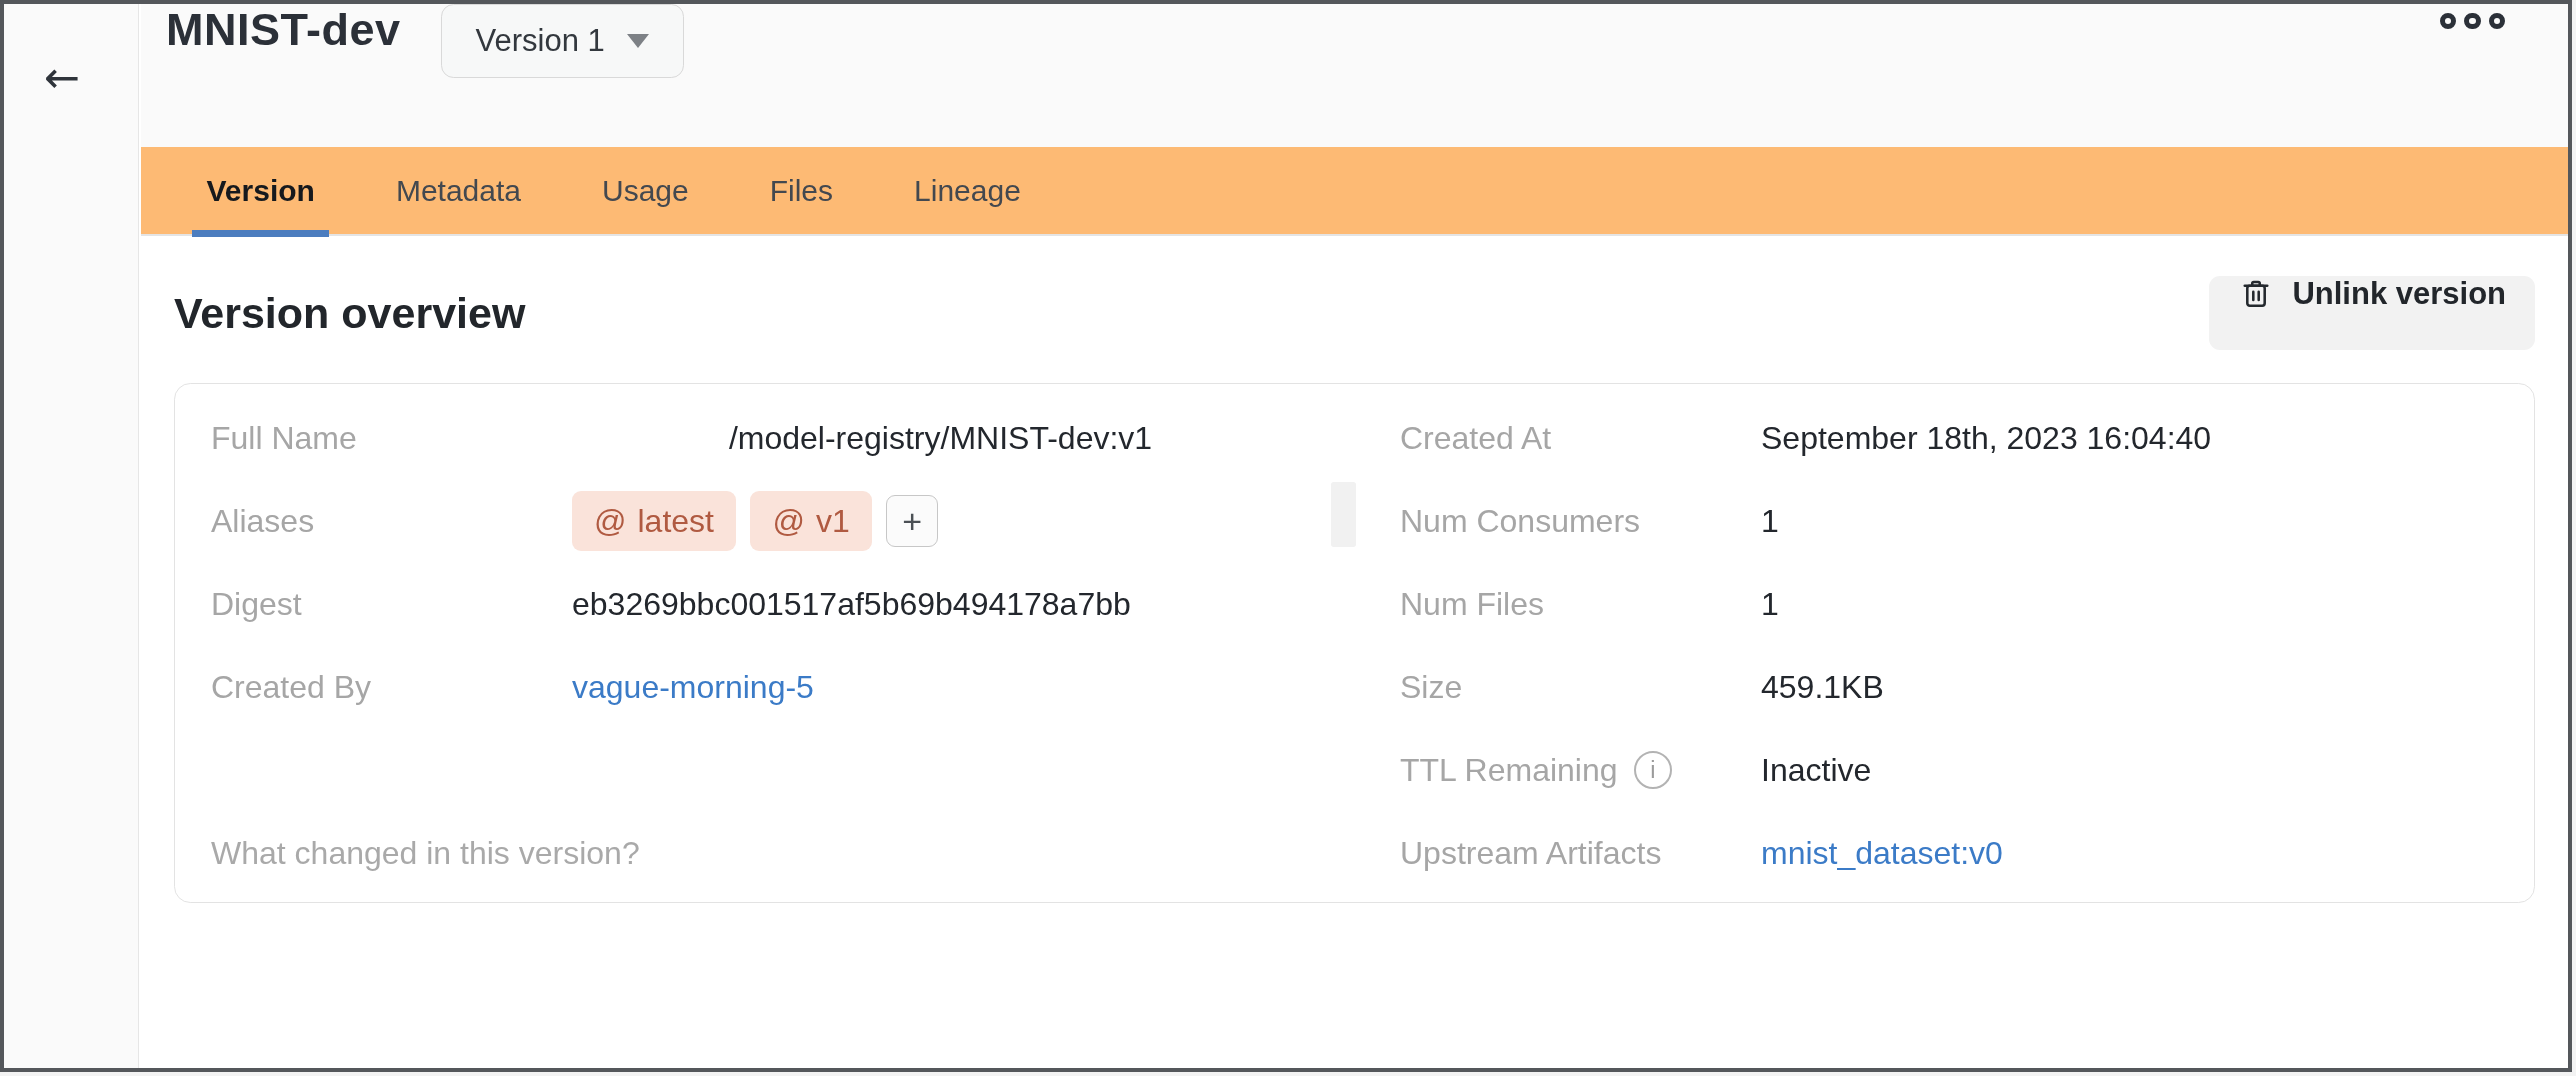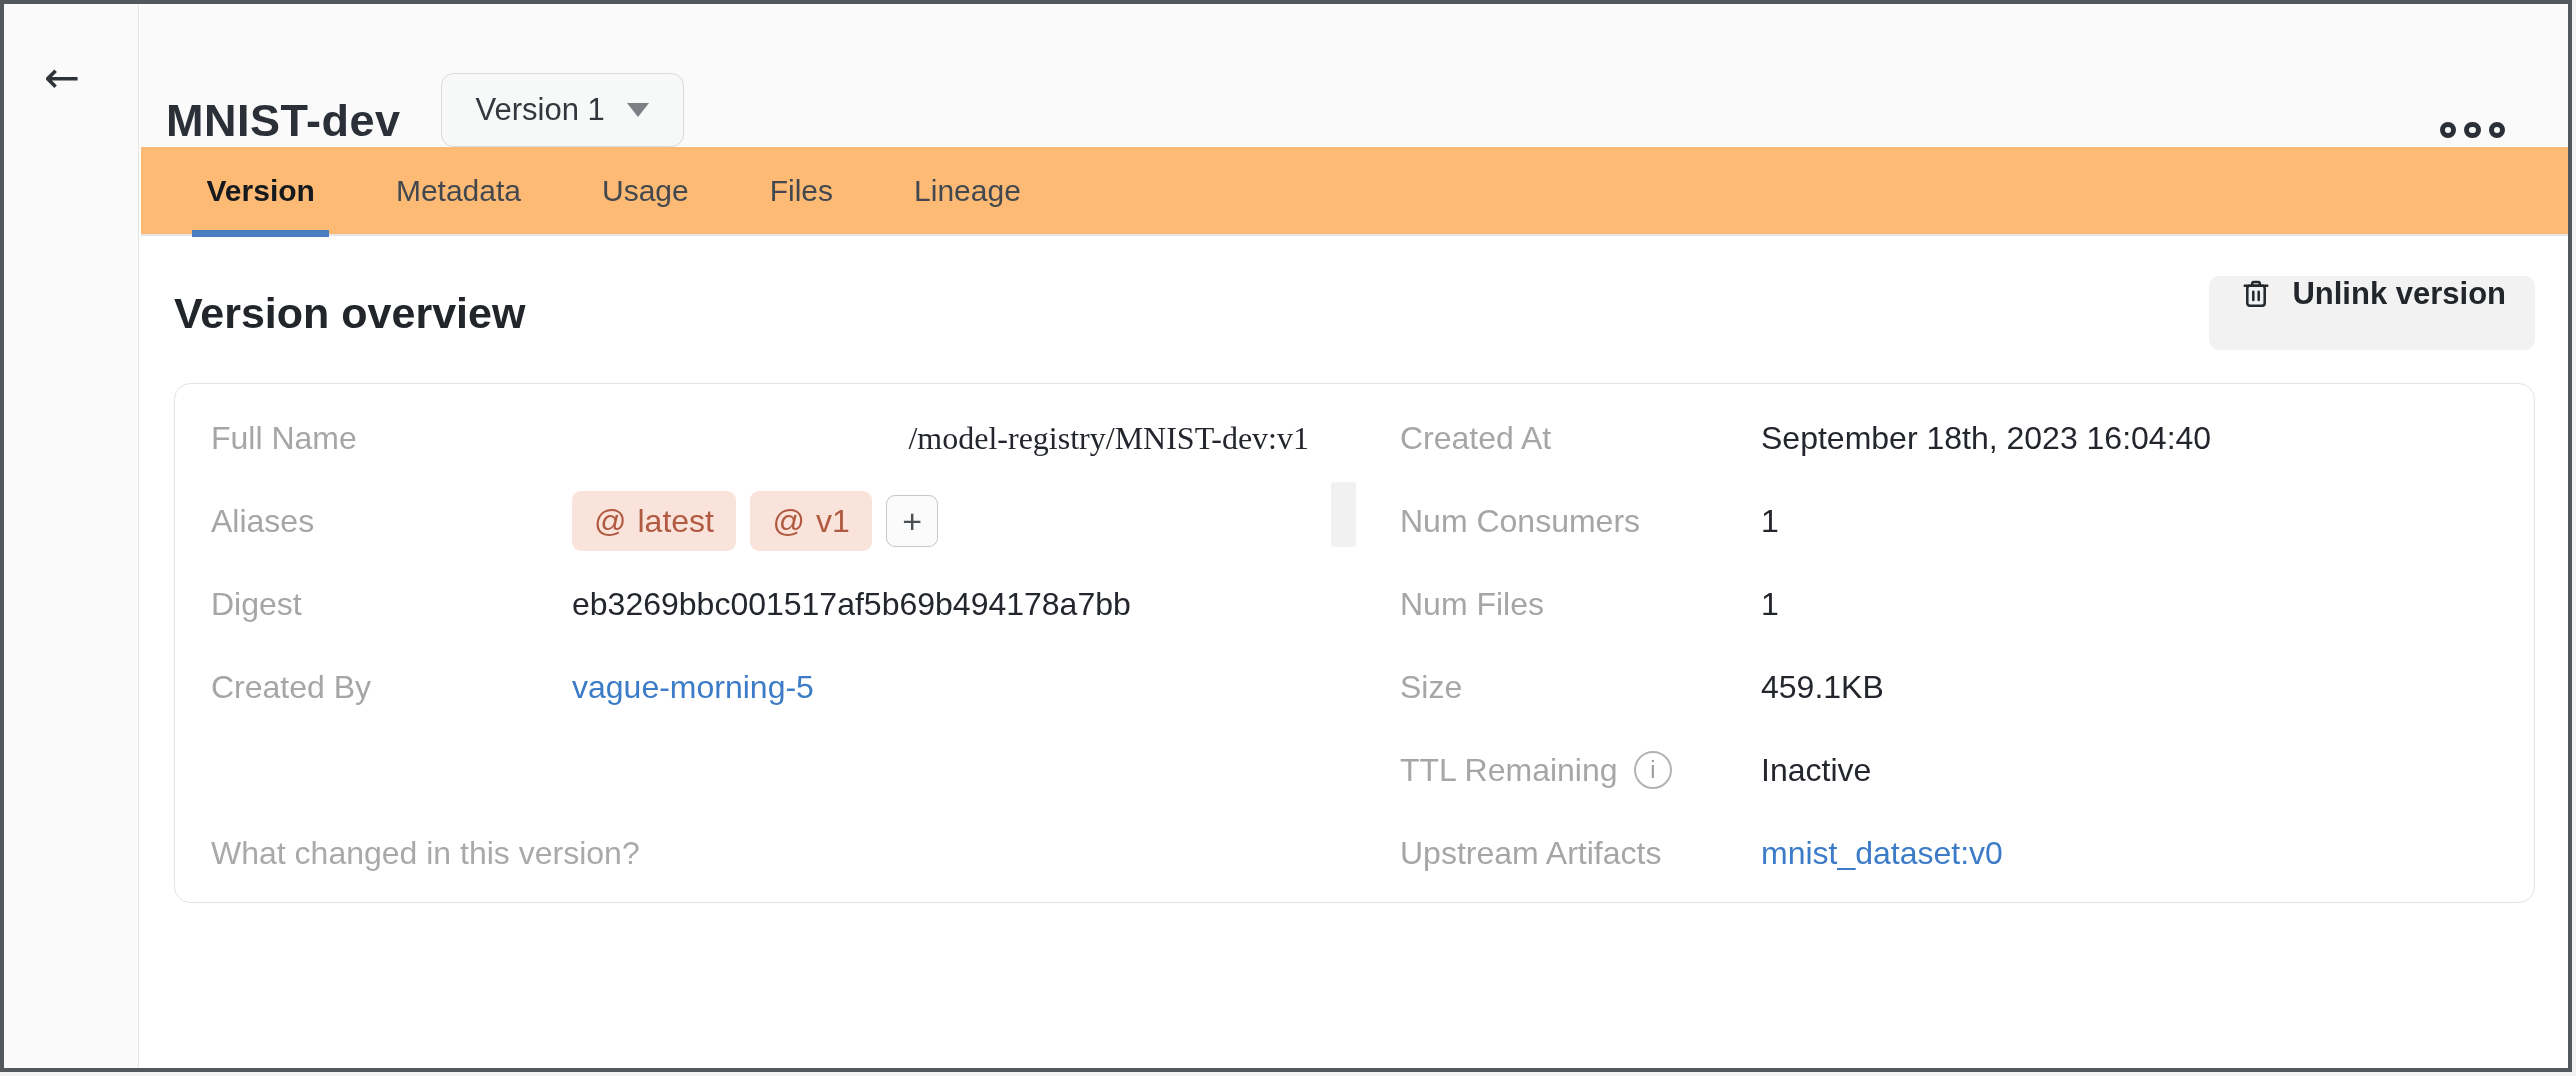--- a/index.html
+++ b/index.html
@@ -32,21 +32,21 @@
   }
   .back-btn{
     position:absolute;top:52px;left:40px;border:none;background:transparent;
     font-size:43px;color:#2f343b;cursor:pointer;line-height:1;
     font-family:"DejaVu Sans",sans-serif;
   }
   
   .main{position:absolute;left:137px;top:0;right:0;bottom:0;}
   .header{
     height:143px;background:var(--c-panel);
-    display:flex;align-items:flex-end;padding:0 54px 0 25px;
+    display:flex;align-items:flex-start;padding:0 54px 0 25px;
   }
   .page-title{font-size:45px;font-weight:700;color:var(--c-title);letter-spacing:0.5px;}
   .version-btn{
     margin-left:40px;height:74px;padding:0 34px;
     background:#f7f8f8;border:1.8px solid #d9d9d9;border-radius:12.6px;
     display:flex;align-items:center;gap:22px;cursor:pointer;
     font-size:31px;color:#33383e;font-family:inherit;
   }
   .caret-down{
     width:0;height:0;border-left:11.7px solid transparent;border-right:11.7px solid transparent;
@@ -92,21 +92,21 @@
     padding:12.6px 0 7.2px;position:relative;gap:19px;
   }
   .col{padding:0 36px;}
   .row{height:83px;display:flex;align-items:center;}
   .row.spacer{pointer-events:none;}
   .flabel{
     width:361px;flex:none;font-size:32px;color:var(--c-label);
     display:flex;align-items:center;gap:16.3px;
   }
   .fvalue{font-size:32px;color:var(--c-value);}
-  .fvalue.centered{flex:1;text-align:right;font-family:Liberation Serif, serif;}
+  .fvalue.centered{flex:1;text-align:center;}
   .link{color:var(--c-link);text-decoration:none;cursor:pointer;}
   .placeholder{color:#a9a9a9;cursor:text;}
   .alias-group{display:flex;align-items:center;gap:14.5px;}
   .alias-badge{
     height:60px;padding:0 22px;border-radius:9px;
     background:var(--c-alias_bg);color:var(--c-alias_text);
     display:flex;align-items:center;gap:11px;font-size:32px;cursor:pointer;
   }
   .add-alias{
     width:52px;height:52px;border:1.8px solid #c7c7c7;border-radius:9px;background:#fbfbfb;

